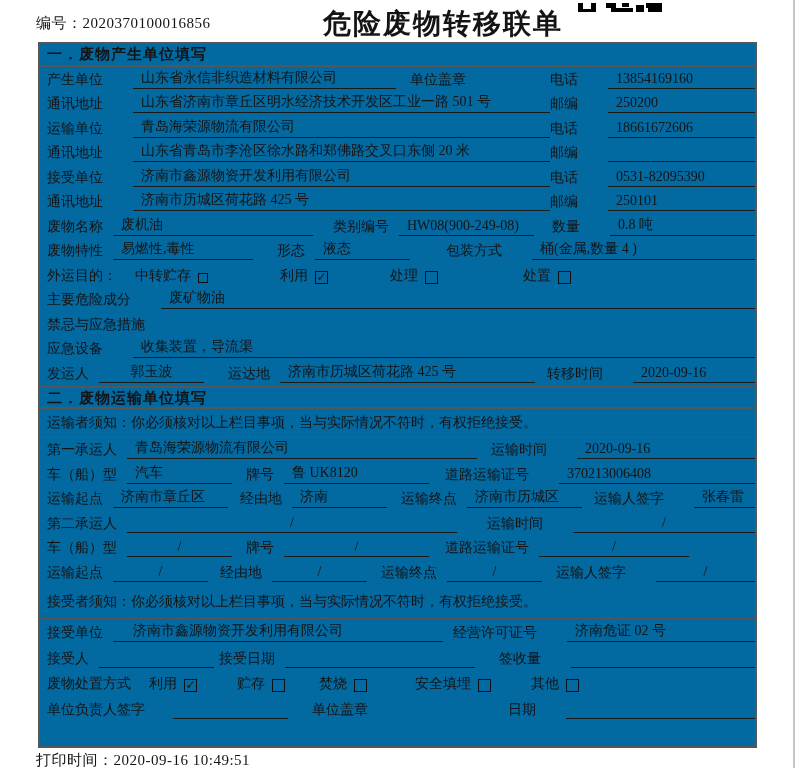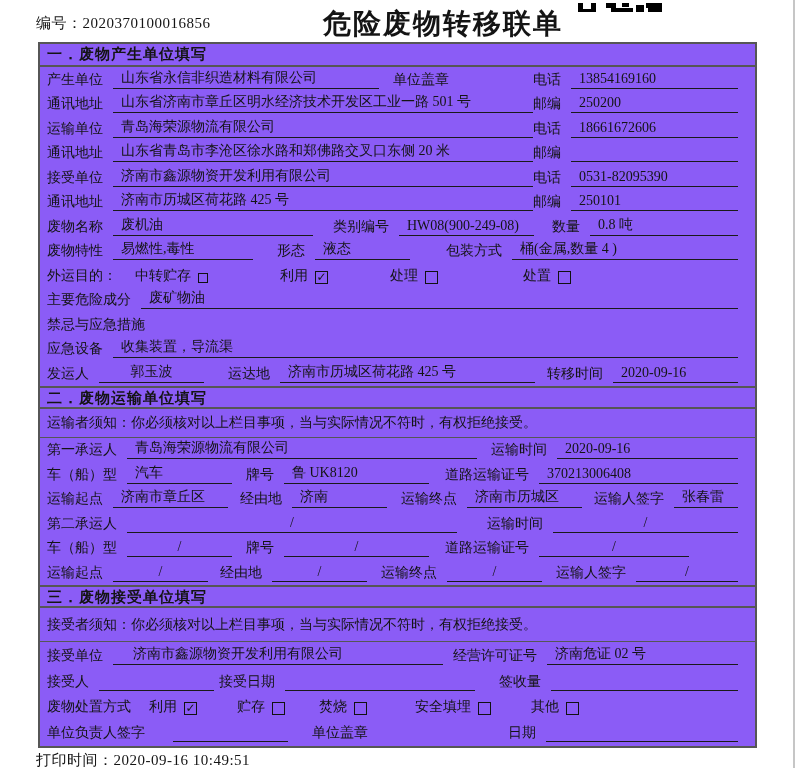--- a/index.html
+++ b/index.html
@@ -6,32 +6,32 @@
   .page{position:relative;width:796px;height:768px;background:#ffffff;overflow:hidden;
         font-family:"Liberation Serif","DejaVu Serif",serif;color:#141414;font-size:14px;}
   .window-edge{position:absolute;top:0;right:1px;width:2px;height:768px;background:#c6c6c6;}
   
   .serial{position:absolute;left:36px;top:14px;font-size:15px;letter-spacing:.5px;}
   .doc-title{position:absolute;left:0;top:5px;width:100%;text-align:center;font-size:28px;
              font-weight:bold;letter-spacing:2px;text-indent:90px;}
   .qr{position:absolute;left:578px;top:0;}
   
   .form{position:absolute;left:38px;top:42px;width:719px;height:706px;box-sizing:border-box;
-        border:2px solid #565656;background:#8b5cf6;}
+        border:2px solid #565656;background:#0369a1;}
   .sec-title{box-sizing:border-box;height:23px;line-height:21px;font-weight:bold;font-size:15px;
              padding-left:7px;letter-spacing:1px;border-bottom:2px solid #565656;}
   .bt{border-top:2px solid #565656;}
   .notice{box-sizing:border-box;display:flex;align-items:center;padding-left:7px;
           border-bottom:1.5px solid #565656;text-align:center;}
   .n29{height:29px;} .n34{height:34px;}
-  .row{display:flex;align-items:flex-end;box-sizing:border-box;padding:0 17px 3px 7px;}
+  .row{display:flex;align-items:flex-end;box-sizing:border-box;padding:0 0 3px 7px;}
   .r245{height:24.5px;} .r246{height:24.6px;} .r258{height:25.8px;}
   .lbl{white-space:nowrap;margin-right:10px;}
   .val{border-bottom:1px solid #1a1a1a;padding:0 4px 1px 8px;white-space:nowrap;overflow:visible;box-sizing:border-box;}
-  .grow{flex:1 1 auto;}
+  .grow{flex:1 1 auto;margin-left:20px;}
   .ctr{text-align:center;padding-left:4px;}
   .seal{width:140px;padding-left:14px;white-space:nowrap;}
   .telgroup{width:205px;flex:none;display:flex;align-items:flex-end;}
   .opt{white-space:nowrap;display:flex;align-items:flex-end;}
   .cb{display:inline-block;box-sizing:border-box;width:13px;height:13px;border:1.5px solid #111;
       margin-left:7px;margin-bottom:1px;font-size:12px;line-height:10px;text-align:center;
       font-family:"DejaVu Sans",sans-serif;}
   .cb.small{width:10px;height:10px;margin-bottom:2px;}
   .footer{position:absolute;left:36px;top:751px;font-size:15px;letter-spacing:.5px;}
 </style>
@@ -229,21 +229,20 @@
       <span class="lbl">运输起点</span>
       <span class="val ctr" style="width:95px">/</span>
       <span class="lbl" style="margin-left:12px">经由地</span>
       <span class="val ctr" style="width:95px">/</span>
       <span class="lbl" style="margin-left:14px">运输终点</span>
       <span class="val ctr" style="width:95px">/</span>
       <span class="lbl" style="margin-left:14px">运输人签字</span>
       <span class="val grow ctr">/</span>
     </div>
 
-    <div class="sec-title bt">三．废物接受单位填写</div>
 
     <div class="notice n34">接受者须知：你必须核对以上栏目事项，当与实际情况不符时，有权拒绝接受。</div>
 
     <div class="row r258">
       <span class="lbl">接受单位</span>
       <span class="val" style="width:330px;padding-left:20px">济南市鑫源物资开发利用有限公司</span>
       <span class="lbl" style="margin-left:10px">经营许可证号</span>
       <span class="val grow">济南危证 02 号</span>
     </div>
 

